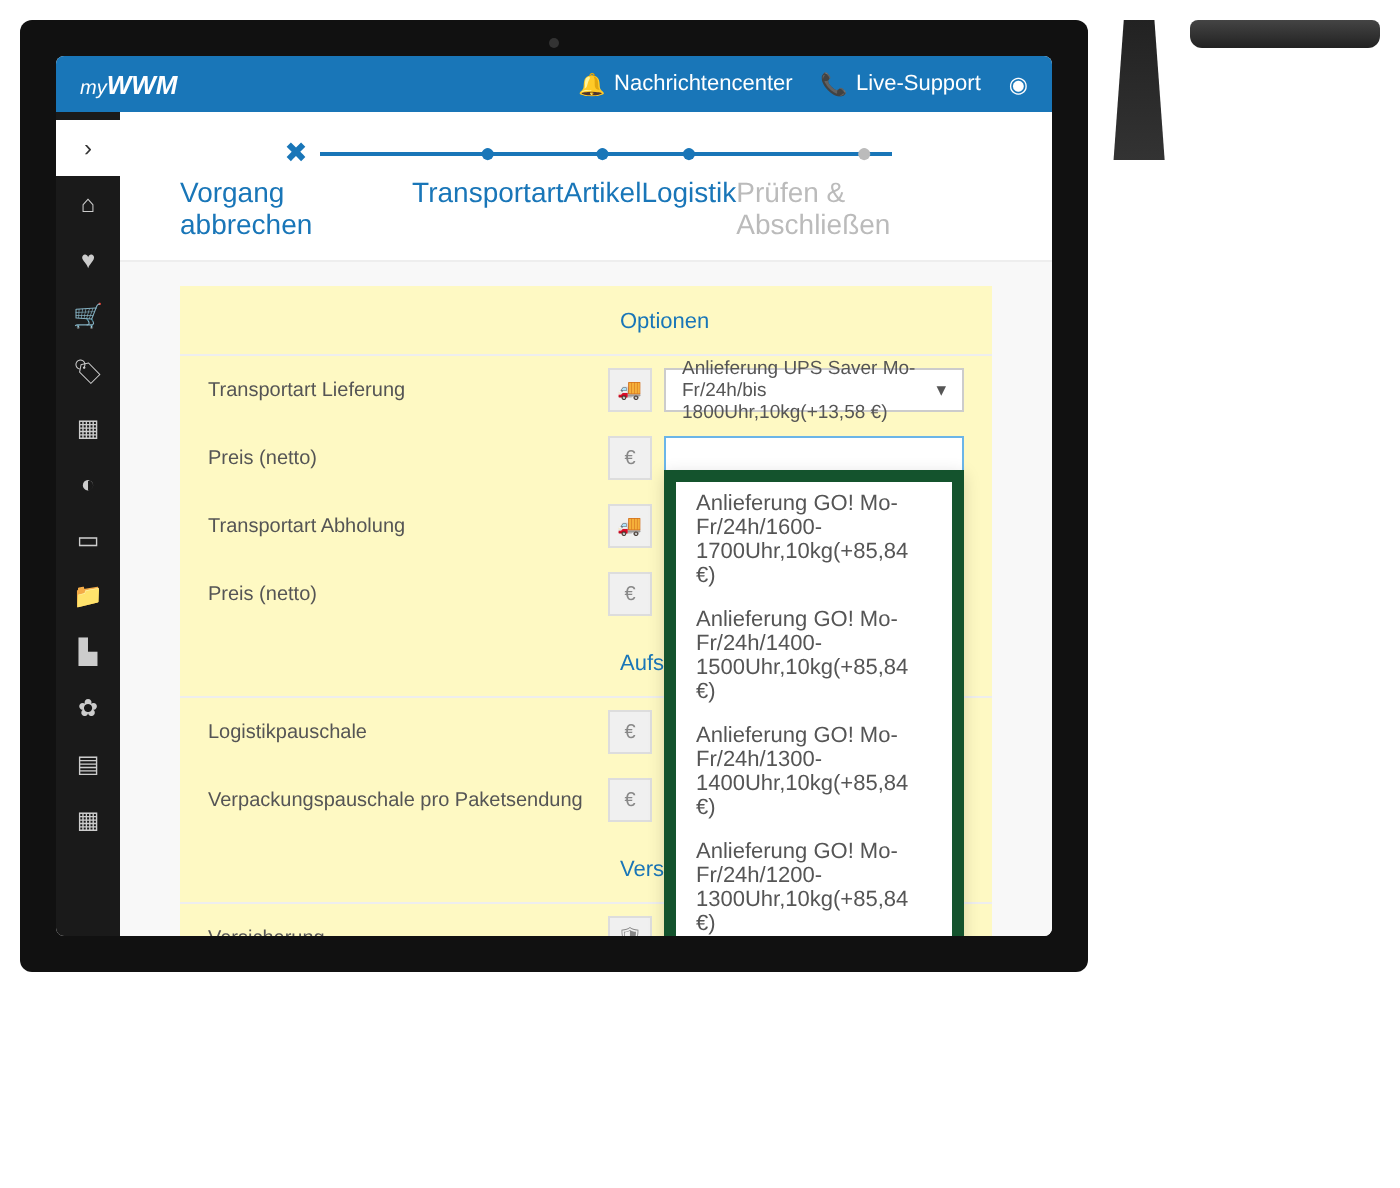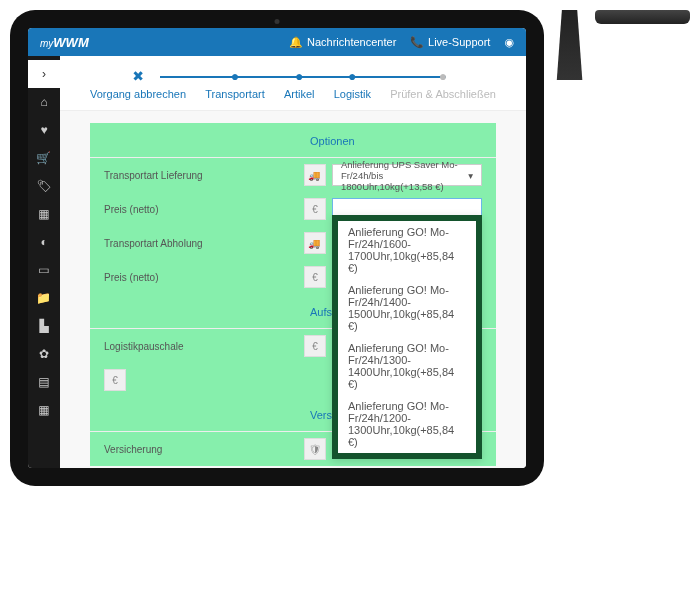--- a/index.html
+++ b/index.html
@@ -1,37 +1,37 @@
 <!DOCTYPE html>
 <html><head>
 <meta charset="utf-8">
 <style>
 *{margin:0;padding:0;box-sizing:border-box;font-family:Arial,sans-serif}
 body{background:#fff;display:flex;justify-content:center;align-items:flex-start;padding:10px}
-.monitor{width:680px;background:#111;border-radius:25px;padding:18px;position:relative}
+.monitor{width:680px;background:#111;border-radius:6px;padding:18px;position:relative}
 .screen{background:#fff;border-radius:4px;overflow:hidden;height:440px;position:relative}
 .topbar{background:#1976b8;height:28px;display:flex;align-items:center;padding:0 12px;color:#fff;font-size:11px}
 .logo{font-weight:bold;font-style:italic;font-size:13px}
 .logo .my{font-weight:normal;font-size:10px}
 .topbar-right{margin-left:auto;display:flex;gap:14px;align-items:center}
 .topbar-item{display:flex;align-items:center;gap:4px;cursor:pointer}
 .main{display:flex;height:calc(100% - 28px)}
 .sidebar{width:32px;background:#1a1a1a;display:flex;flex-direction:column;padding-top:4px}
 .sidebar-item{height:28px;display:flex;align-items:center;justify-content:center;color:#ccc;font-size:12px;cursor:pointer}
 .sidebar-item.active{background:#fff;color:#333}
 .content{flex:1;background:#f8f8f8;overflow:hidden;position:relative}
 .steps{background:#fff;padding:12px 30px 10px;display:flex;justify-content:space-between;position:relative;border-bottom:1px solid #eee}
 .step{display:flex;flex-direction:column;align-items:center;gap:4px;font-size:9px;color:#1976b8;position:relative;z-index:2}
 .step.cancel{color:#1976b8}
 .step.inactive{color:#bbb}
 .step-icon{font-size:14px;color:#1976b8}
 .step.inactive .step-icon{color:#bbb}
 .step-line{position:absolute;top:20px;left:100px;right:80px;height:2px;background:#1976b8;z-index:1}
-.step-label{font-size:11px}
-.panel{background:#86efac;margin:12px 30px;padding:0;position:relative}
+.step-label{font-size:14px}
+.panel{background:#fef9c3;margin:12px 30px;padding:0;position:relative}
 .section-title{color:#1976b8;font-size:11px;padding:12px 0 10px;text-align:center;border-bottom:1px solid #eee}
 .section-title.left{text-align:left;padding-left:220px}
 .form-row{display:flex;align-items:center;padding:6px 14px;font-size:10px;color:#555}
 .form-label{width:200px}
 .form-icon{width:22px;height:22px;background:#f0f0f0;border:1px solid #ddd;display:flex;align-items:center;justify-content:center;font-size:10px;color:#888;margin-right:6px}
 .form-select{flex:1;height:22px;border:1px solid #ccc;background:#fff;padding:0 8px;font-size:9.5px;display:flex;align-items:center;justify-content:center;cursor:pointer}
 .form-input{flex:1;height:22px;border:1px solid #6bb5e8;background:#fff;padding:0 8px;font-size:10px}
 .dropdown{position:absolute;top:92px;left:242px;right:14px;background:#fff;border:6px solid #14532d;box-shadow:0 2px 8px rgba(0,0,0,0.15);z-index:10;font-size:11px;max-height:260px;overflow-y:auto}
 .dropdown-item{padding:5px 10px;color:#555;cursor:pointer}
 .stand{width:140px;height:70px;background:linear-gradient(#222,#333);margin:0 auto;clip-path:polygon(35% 0,65% 0,75% 100%,25% 100%)}
@@ -135,20 +135,21 @@
       </div>
 
       <div class="section-title left">Aufschläge</div>
 
       <div class="form-row">
         <div class="form-label">Logistikpauschale</div>
         <div class="form-icon">€</div>
       </div>
 
       <div class="form-row">
+        <div class="form-label">Verpackungspauschale pro Paketsendung</div>
         <div class="form-icon">€</div>
       </div>
 
       <div class="section-title left">Versicherung</div>
 
       <div class="form-row">
         <div class="form-label">Versicherung</div>
         <div class="form-icon">🛡</div>
       </div>
 

